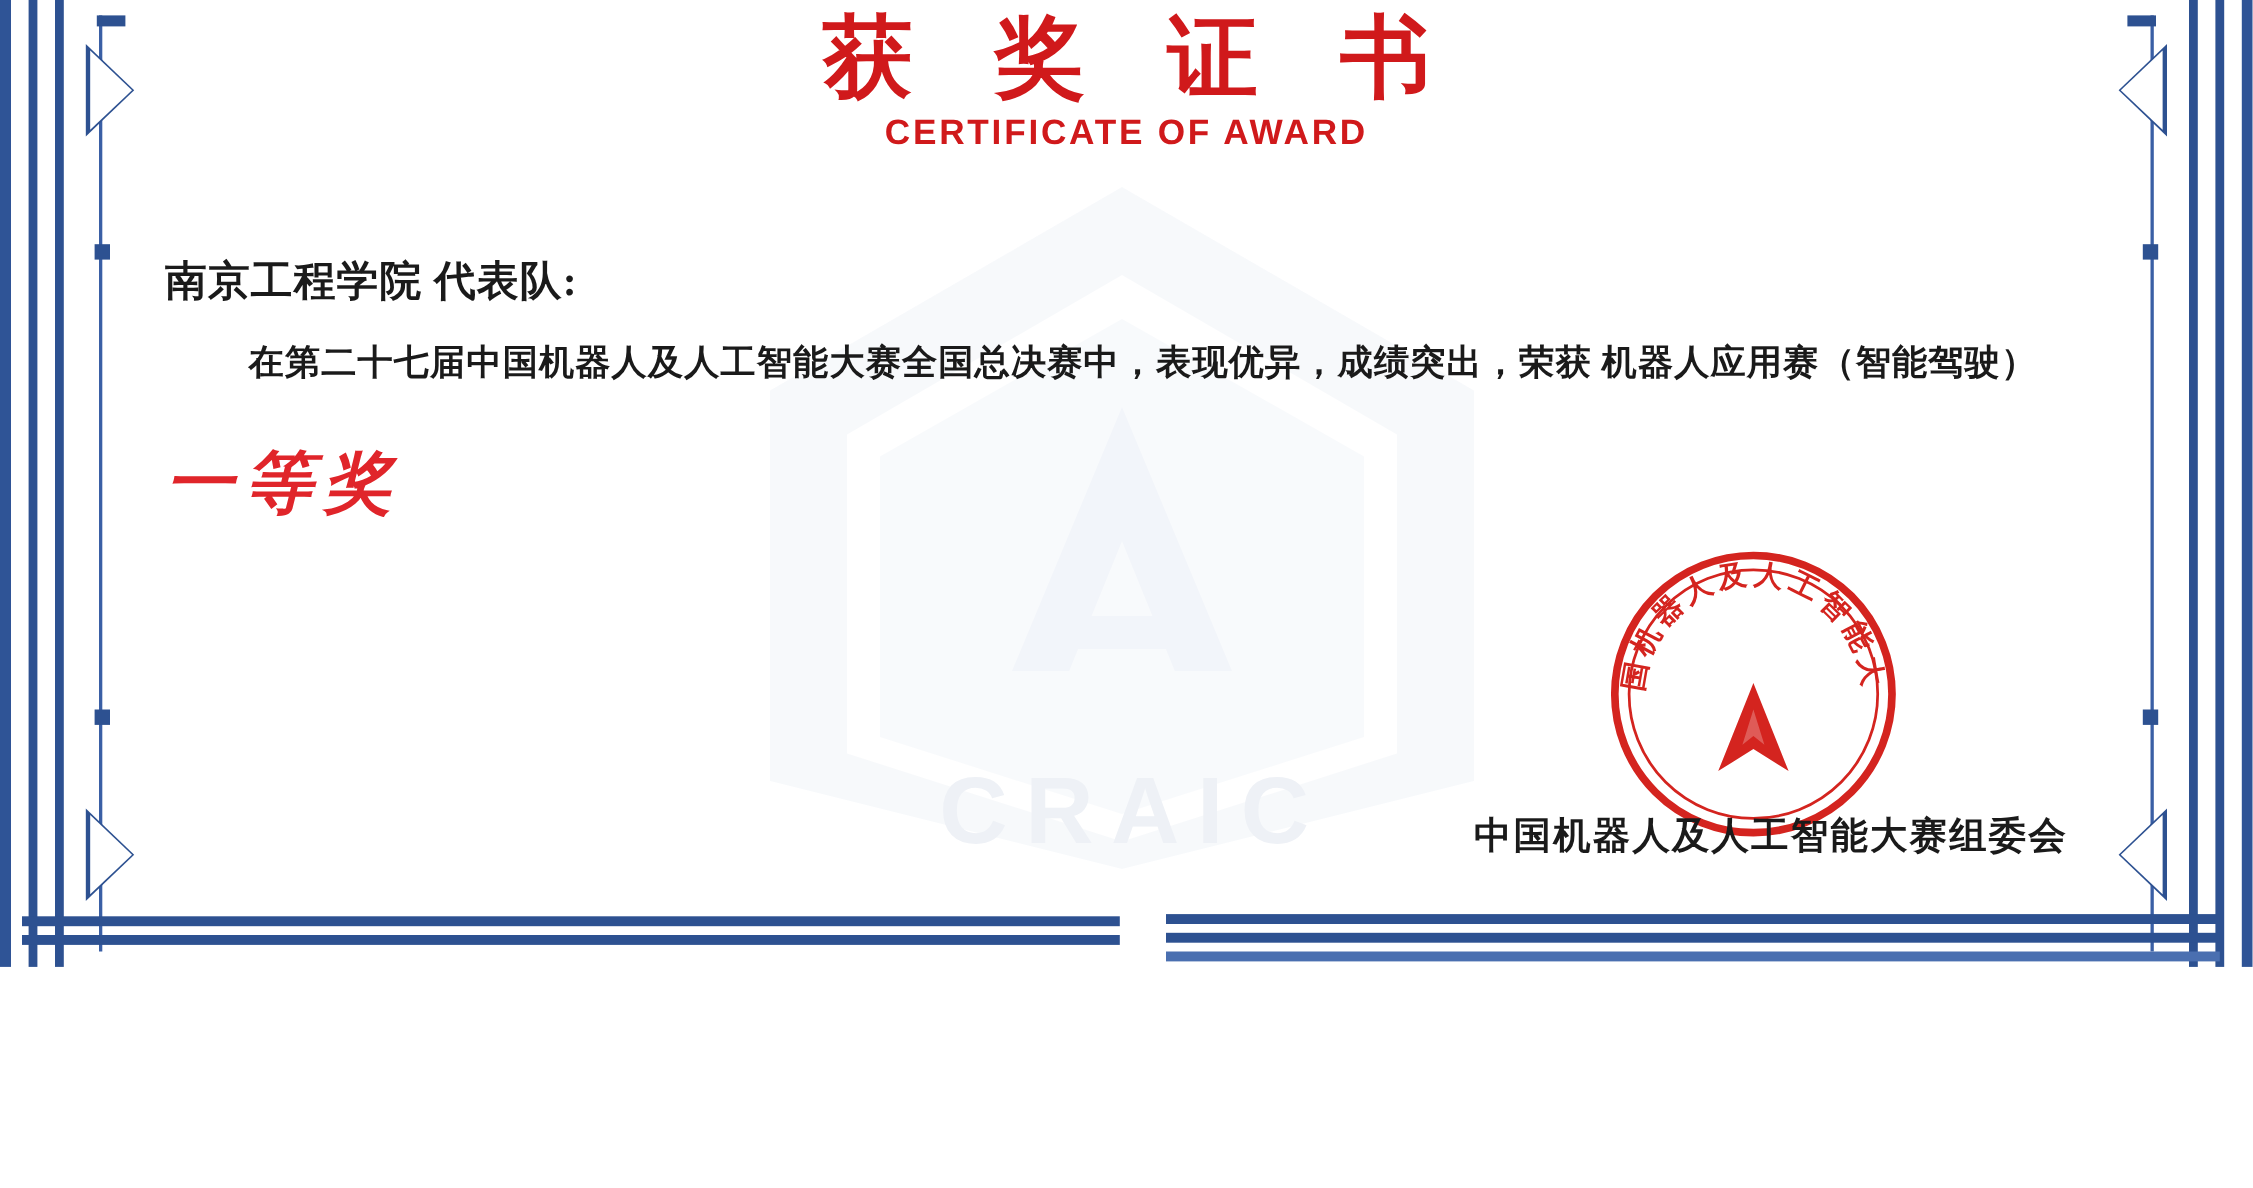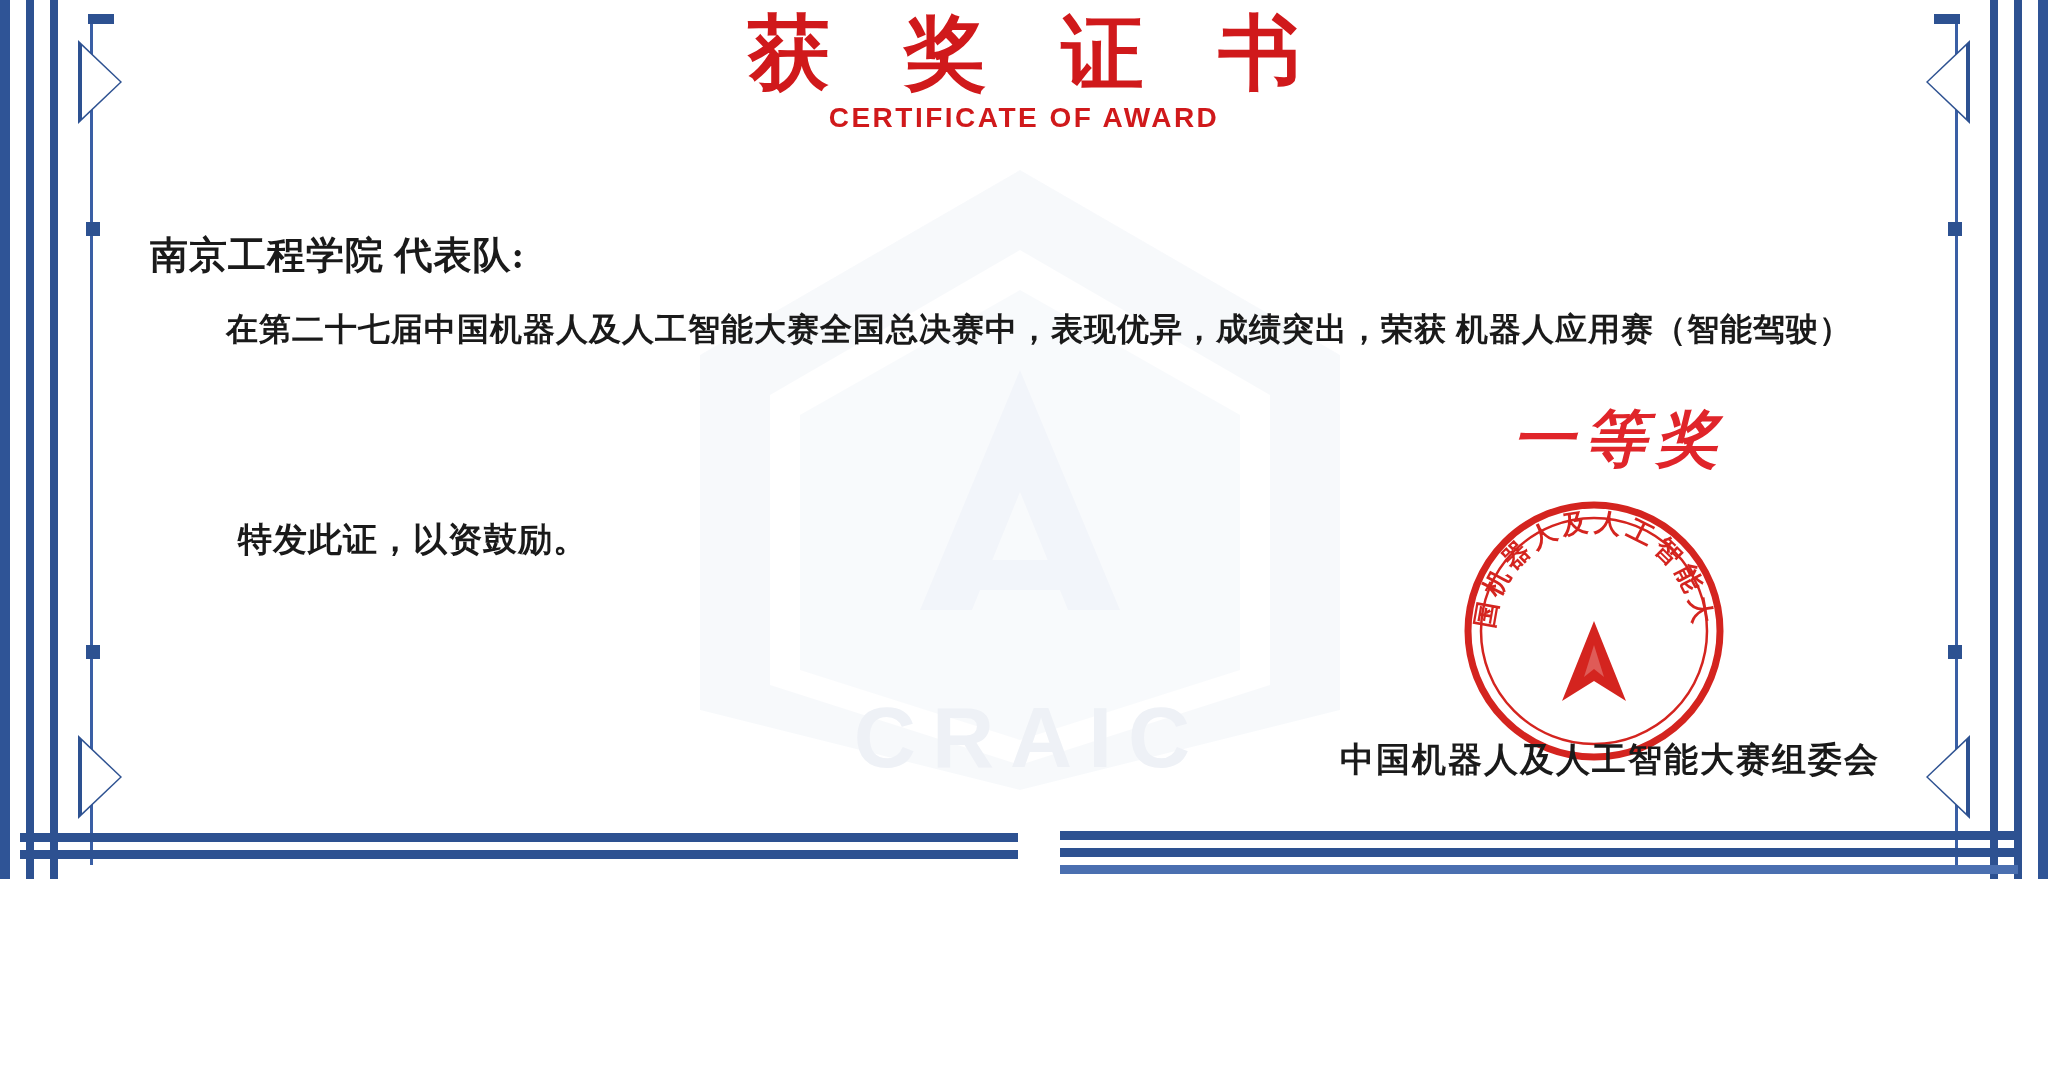--- a/index.html
+++ b/index.html
@@ -192,21 +192,21 @@
     font-size: 82px;
     letter-spacing: 26px;
     color: #d0191b;
     text-indent: 26px;
     line-height: 1.05;
   }
   .title-en {
     margin-top: 6px;
     font-family: "Liberation Sans", sans-serif;
     font-weight: 700;
-    font-size: 28px;
+    font-size: 32px;
     letter-spacing: 2.5px;
     color: #d0191b;
   }
 
   
   .body-zone {
     position: absolute;
     left: 150px;
     right: 140px;
     top: 230px;
@@ -221,21 +221,21 @@
   .para {
     font-size: 32px;
     font-weight: 700;
     line-height: 1.55;
     text-align: justify;
     text-indent: 76px;
     letter-spacing: 1px;
   }
   .award-line {
     margin-top: 42px;
-    text-align: right;
+    text-align: left;
     padding-right: 180px;
   }
   .award-text {
     display: inline-block;
     font-family: "Liberation Serif", serif;
     font-weight: 700;
     font-style: italic;
     font-size: 62px;
     letter-spacing: 10px;
     color: #e0252a;
@@ -334,21 +334,20 @@
 
   <div class="body-zone">
     <div class="recipient">南京工程学院 代表队:</div>
     <div class="para">在第二十七届中国机器人及人工智能大赛全国总决赛中，表现优异，成绩突出，荣获 机器人应用赛（智能驾驶）</div>
 
     <div class="award-line">
       <span class="award-text">一等奖</span>
     </div>
 
 
-    <div class="closing">特发此证，以资鼓励。</div>
   </div>
 
   <svg class="seal" viewBox="0 0 272 272">
     <circle cx="136" cy="136" r="126" fill="none" stroke="#d4241f" stroke-width="7"></circle>
     <circle cx="136" cy="136" r="113" fill="none" stroke="#d4241f" stroke-width="2.5"></circle>
     <path id="sealArc" d="M 36 136 A 100 100 0 0 1 236 136" fill="none"></path>
     <text fill="#d4241f" font-family="'Liberation Sans', sans-serif" font-size="26" font-weight="700" letter-spacing="5">
       <textPath href="#sealArc" startOffset="50%" text-anchor="middle">中国机器人及人工智能大赛</textPath>
     </text>
     <path d="M136 126 L168 206 L136 186 L104 206 Z" fill="#d4241f"></path>

